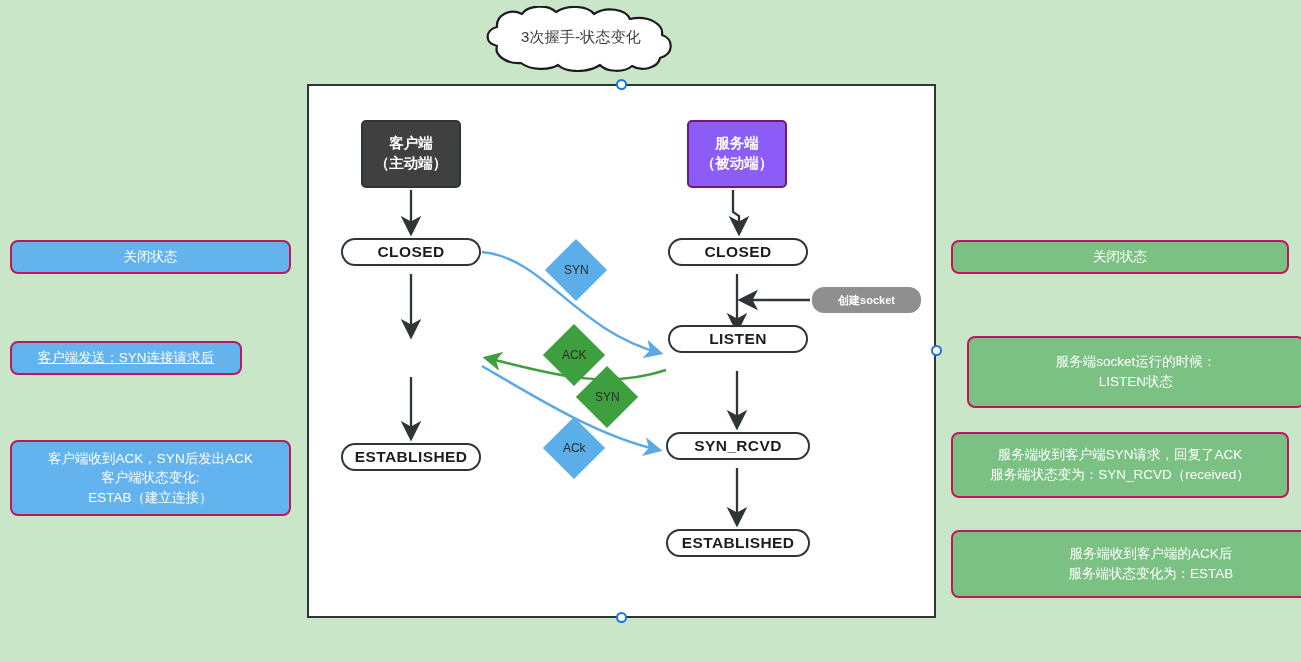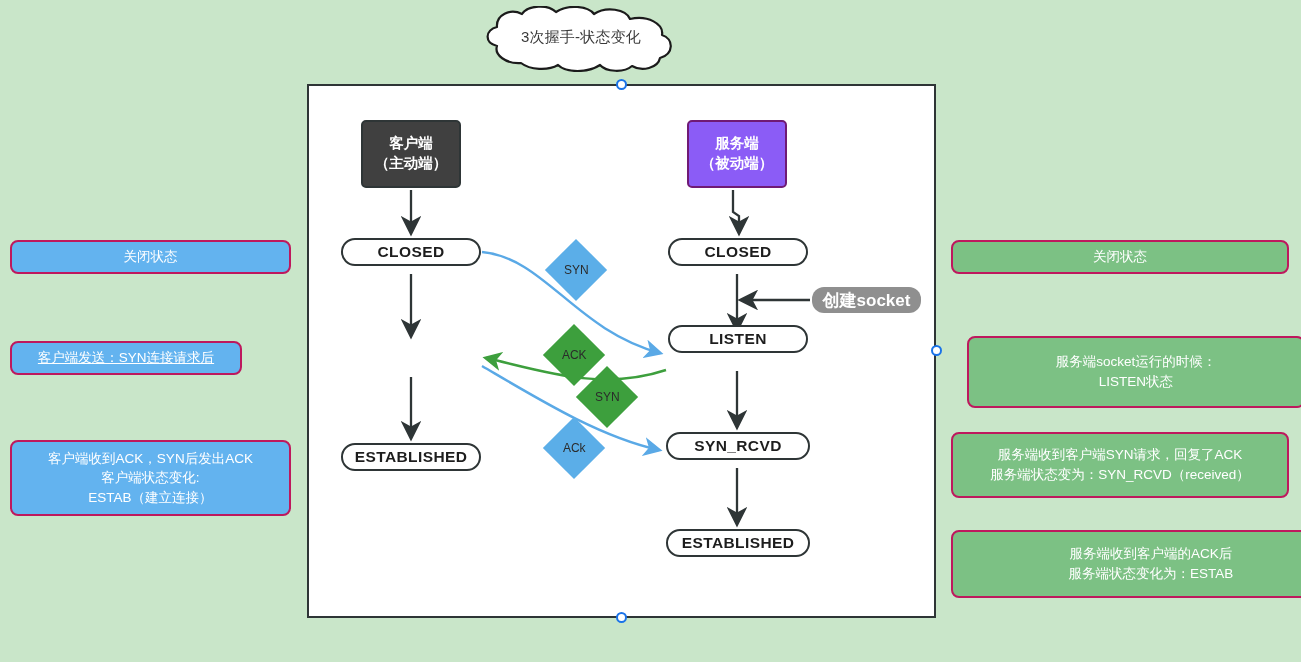--- a/index.html
+++ b/index.html
@@ -156,21 +156,21 @@
     position: absolute;
     left: 812px;
     top: 287px;
     width: 109px;
     height: 26px;
     background: #8f8f8f;
     display: flex;
     align-items: center;
     justify-content: center;
     color: #ffffff;
-    font-size: 17px;
+    font-size: 11px;
     font-weight: bold;
     border-radius: 12px;
     z-index: 25;
   }
 
   
   .note {
     position: absolute;
     border-radius: 8px;
     display: flex;

